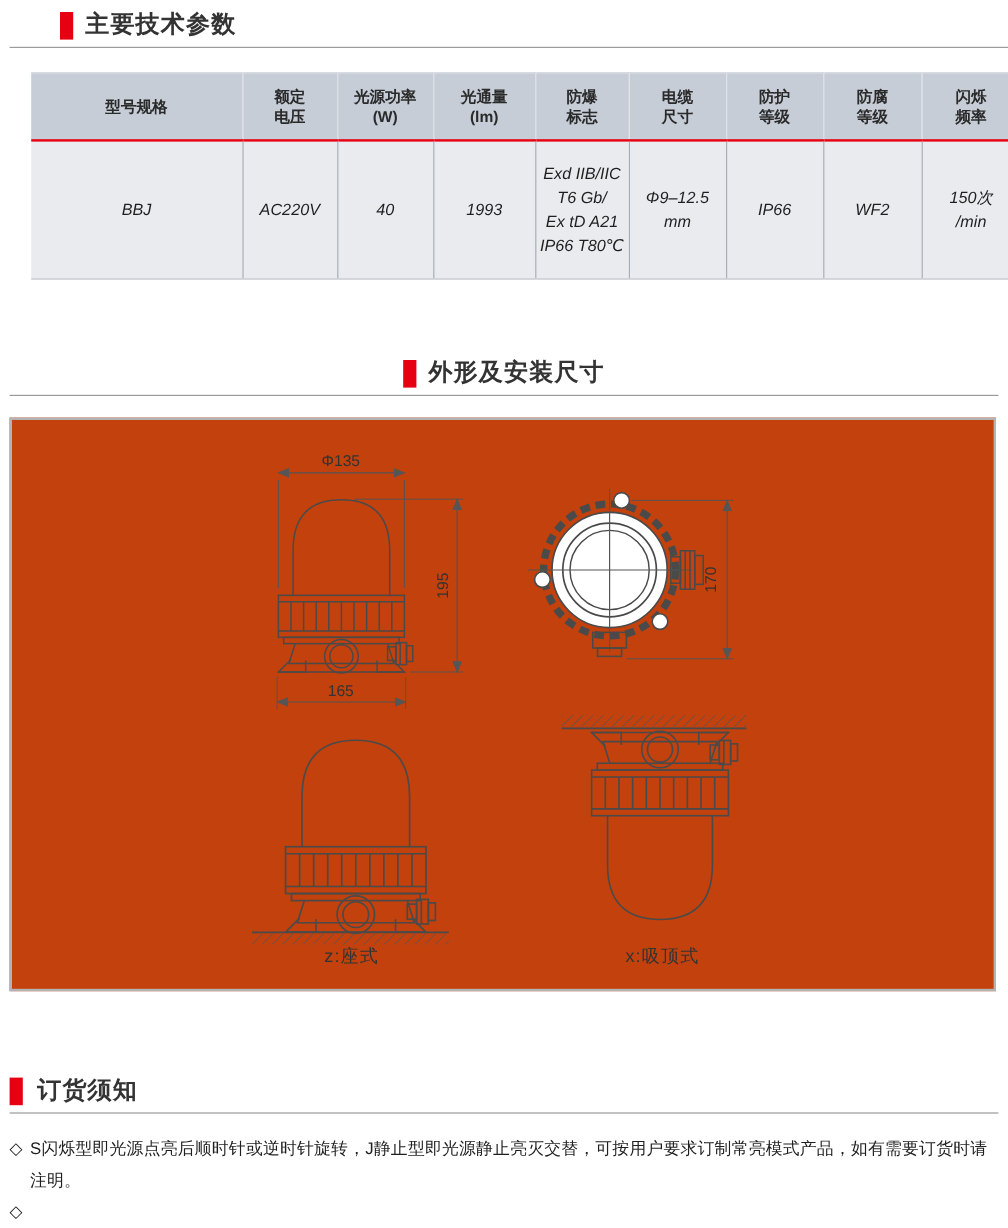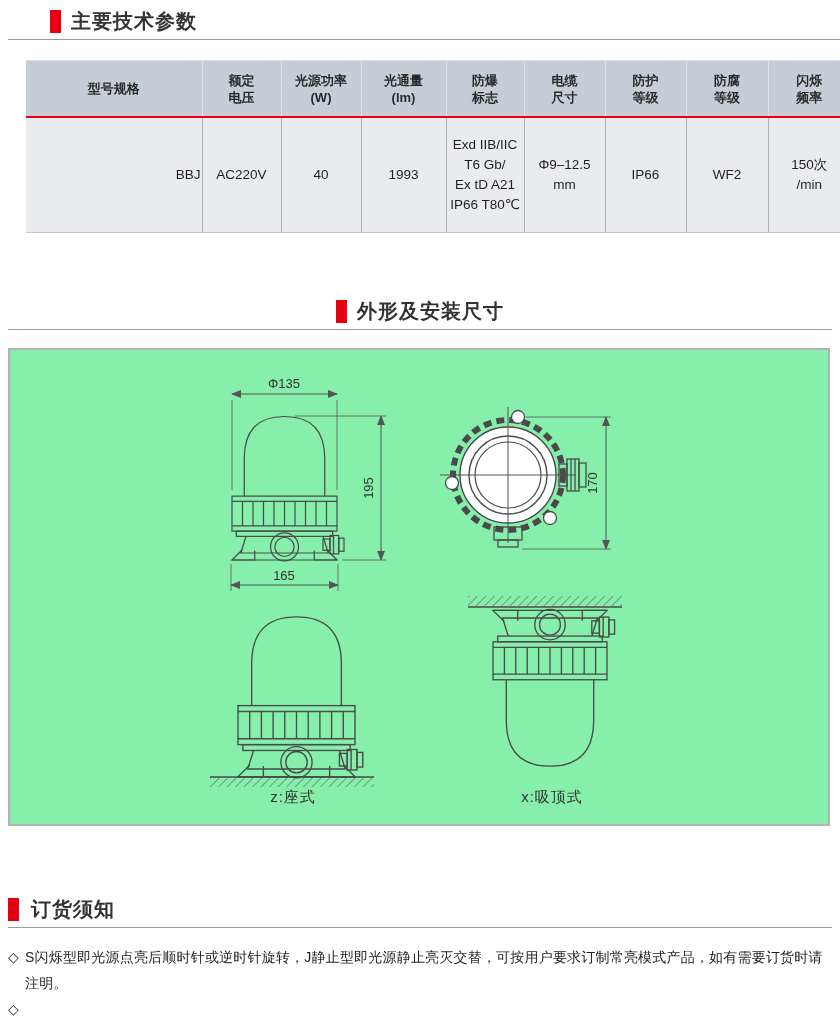--- a/index.html
+++ b/index.html
@@ -23,27 +23,27 @@
   .spec-table th{
     background:#c6cdd7;height:53px;font-size:13px;font-weight:bold;color:#2a2a2a;
     text-align:center;vertical-align:middle;white-space:pre-line;line-height:17px;
     border-left:1px solid #dfe3e8;border-top:1px solid #d6dbe1;
     border-bottom:2px solid #e60012;
   }
   .spec-table th:first-child{border-left:none;}
   .spec-table td{
     background:#e9ebee;height:112px;font-size:13.5px;color:#1f1f1f;
     text-align:center;vertical-align:middle;white-space:pre-line;line-height:20px;
-    border-left:1px solid #a9afb7;border-bottom:1px solid #c2c6cc;
-  }
-  .spec-table td:first-child{border-left:none;text-align:right;}
+    border-left:1px solid #a9afb7;border-bottom:1px solid #c2c6cc;font-style:italic;
+  }
+  .spec-table td:first-child{border-left:none;}
   
   .drawing-box{
     position:absolute;left:8px;top:348px;width:818px;height:474px;
-    border:2px solid #b3b3b3;background:#86efac;
+    border:2px solid #b3b3b3;background:#c2410c;
   }
   .drawing-box svg{display:block;}
   .drawing-box text{fill:#333;}
   .dim-text{font-size:13px;font-family:"Liberation Sans",sans-serif;}
   .mount-label{font-size:15px;font-family:"Liberation Sans",sans-serif;letter-spacing:1px;}
   
   .notes{position:absolute;left:8px;top:944px;width:828px;font-size:14px;color:#1f1f1f;}
   .note-line{display:flex;gap:6px;line-height:26px;letter-spacing:0.2px;}
   .note-line .bullet{flex:0 0 auto;}
   .note-example{padding-left:21px;line-height:26px;letter-spacing:0.2px;}

